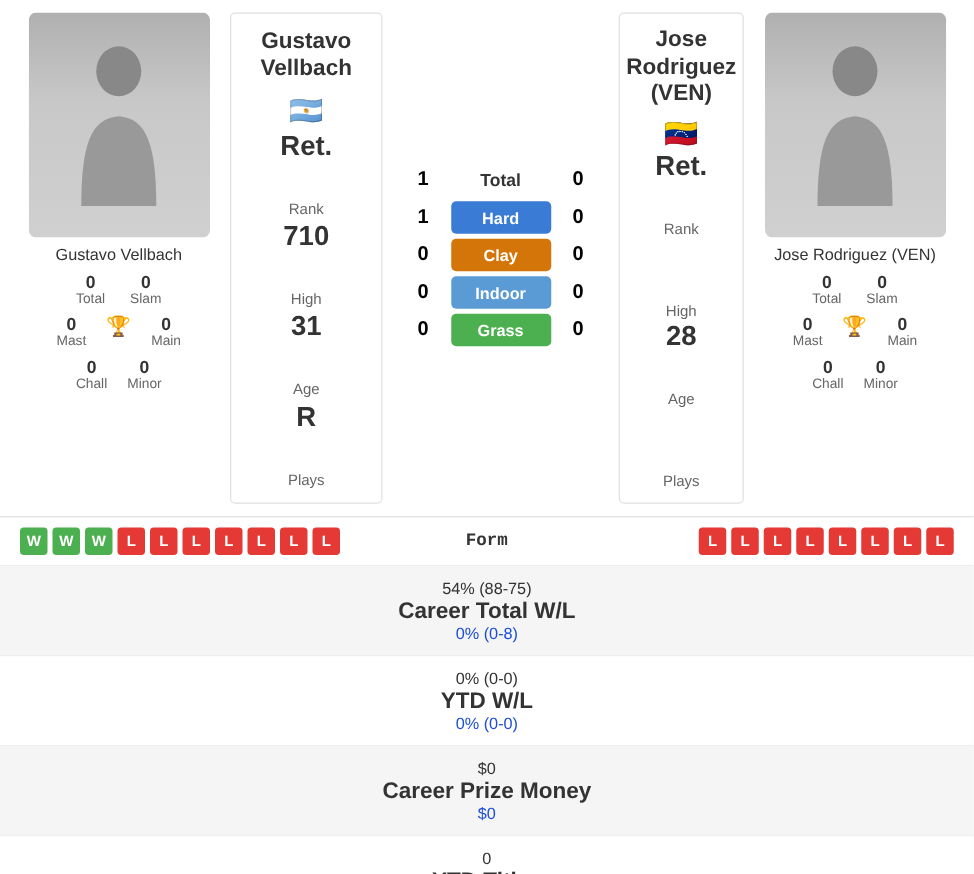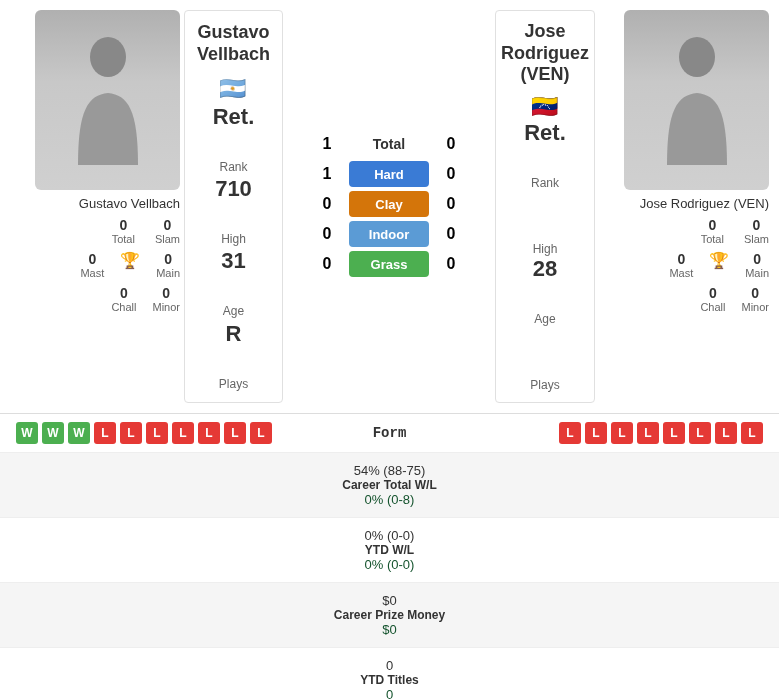--- a/index.html
+++ b/index.html
@@ -10,21 +10,21 @@
     .players-section {
       display: flex;
       align-items: stretch;
       padding: 10px;
       background: #fff;
     }
     
     .player-card {
       display: flex;
       flex-direction: column;
-      align-items: flex-end;
+      align-items: center;
       width: 170px;
       flex-shrink: 0;
     }
     
     .player-avatar {
       width: 145px;
       height: 180px;
       background: #ccc;
       border-radius: 6px;
       overflow: hidden;
@@ -90,21 +90,21 @@
       font-size: 13px;
     }
     
     .trophy-icon {
       color: #f0c040;
       font-size: 16px;
     }
     
     
     .center-stats {
-      width: 99px;
+      width: 122px;
       flex-shrink: 0;
       display: flex;
       flex-direction: column;
       align-items: center;
       justify-content: space-around;
       padding: 10px 0;
       border: 1px solid #e0e0e0;
       margin: 0 4px;
       border-radius: 4px;
     }
@@ -284,30 +284,30 @@
       flex: 1;
       text-align: center;
       font-size: 13px;
       color: #333;
     }
     
     .stats-center-label {
       width: 180px;
       text-align: center;
       font-weight: bold;
-      font-size: 12px;
+      font-size: 18px;
       color: #333;
       flex-shrink: 0;
     }
     
     .stats-right-val {
       flex: 1;
       text-align: center;
       font-size: 13px;
-      color: #14532d;
+      color: #1d4ed8;
     }
   </style>
 </head>
 <body>
 
 <div class="container">
 
   <div class="players-section">
 
     <div class="player-card">

